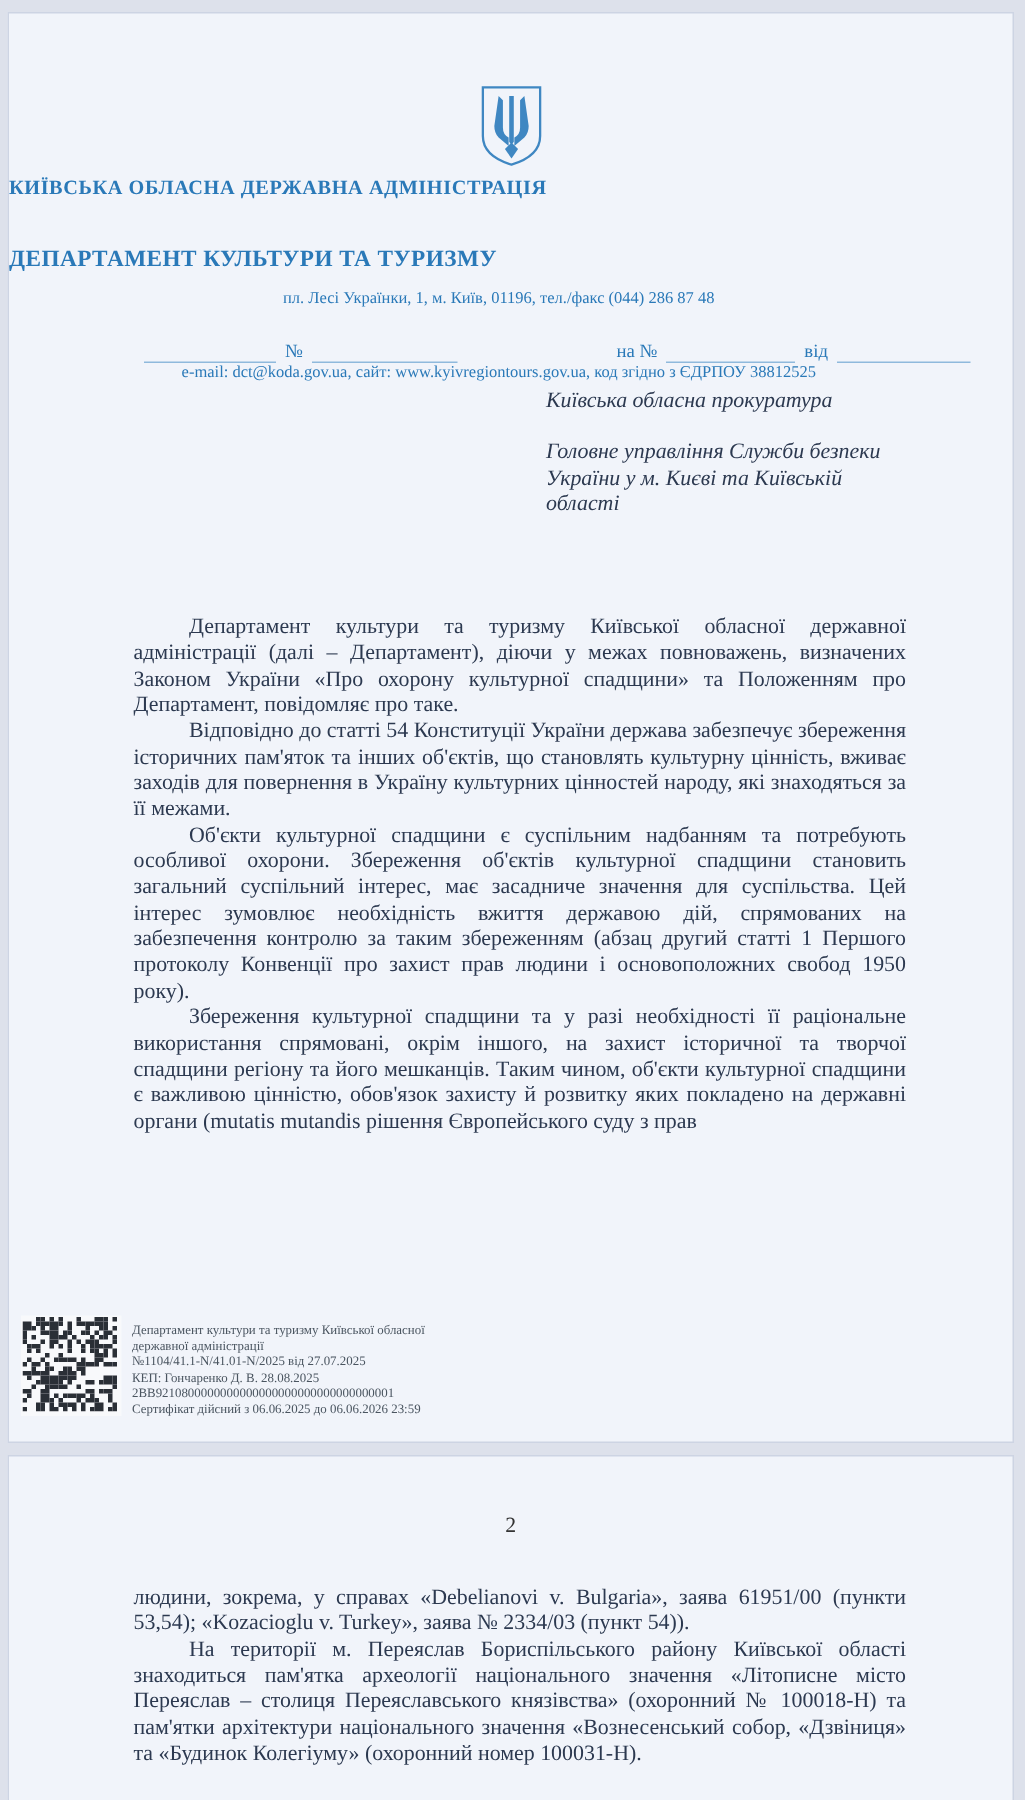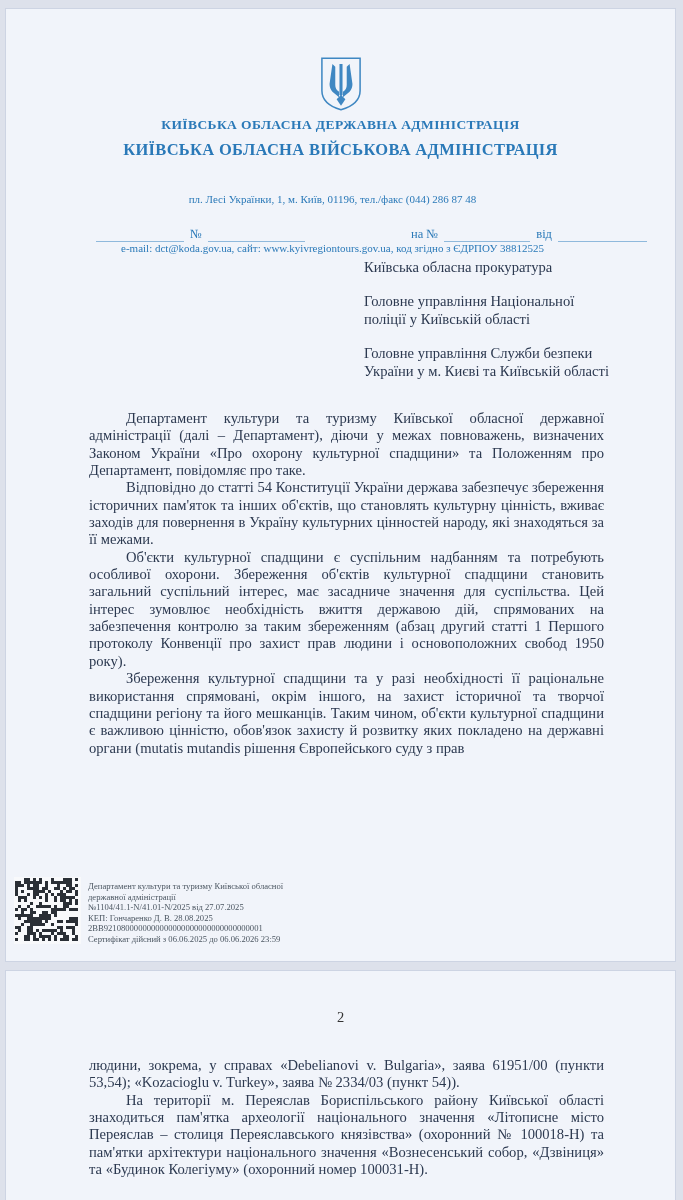--- a/index.html
+++ b/index.html
@@ -14,21 +14,21 @@
     position:absolute;left:5px;width:671px;
     background:#f1f4fa;
     border:1px solid #cdd4e3;
     box-sizing:border-box;
   }
   .page1{top:8px;height:954px;}
   .page2{top:970px;height:320px;}
 
   
   .emblem{position:absolute;top:47px;left:50%;transform:translateX(-50%);}
-  .org{position:absolute;left:0;right:0;text-align:center;color:#2a79b8;font-weight:bold;}
+  .org{position:absolute;left:0;right:0;text-align:left;color:#2a79b8;font-weight:bold;}
   .org1{top:108px;font-size:13.5px;letter-spacing:.4px;}
   .org2{top:131px;font-size:16.5px;letter-spacing:.3px;}
   .org3{top:155px;font-size:15.5px;letter-spacing:.3px;}
   .addr{position:absolute;left:0;right:16px;text-align:center;color:#2a79b8;font-size:11px;}
   .addr1{top:184px;}
   .addr2{top:197px;margin-top:36px;}
 
   .ref-line{
     position:absolute;top:218px;left:90px;right:28px;
     display:flex;align-items:flex-end;
@@ -40,21 +40,21 @@
   .u3{width:86px;}
   .u4{flex:1;}
   .ref-label{margin:0 6px;}
   .ref-gap{width:100px;}
 
   
   .recipients{
     position:absolute;left:358px;top:250px;width:245px;
     color:#2c3950;font-size:14.6px;line-height:17.4px;
   }
-  .recipients .rcpt{margin:0 0 17px 0;}
+  .recipients .rcpt{margin:0 0 17px 0;font-style:italic;}
 
   
   .bodytext{
     position:absolute;left:83px;width:515px;
     color:#2c3950;font-size:14.6px;line-height:17.35px;
     text-align:justify;
   }
   .body1{top:401px;}
   .body2{top:86px;}
   .bodytext p{margin:0;text-indent:37px;}
@@ -89,39 +89,38 @@
       <g fill="#3f87c2">
         <path d="M13 8 l3 3 v19 q0 5 4 7 v6 l-7 -6 q-3 -3 -3 -8 z"></path>
         <path d="M31 8 l-3 3 v19 q0 5 -4 7 v6 l7 -6 q3 -3 3 -8 z"></path>
         <path d="M20.4 8 h3.2 v32 l-1.6 2.2 l-1.6 -2.2 z"></path>
         <path d="M22 40.5 l4.6 4.6 l-4.6 6.6 l-4.6 -6.6 z"></path>
       </g>
     </svg>
   </div>
 
   <div class="org org1">КИЇВСЬКА ОБЛАСНА ДЕРЖАВНА АДМІНІСТРАЦІЯ</div>
-  <div class="org org2">КИЇВСЬКА ОБЛАСНА ВІЙСЬКОВА АДМІНІСТРАЦІЯ</div>
+  <div class="org org3">ДЕПАРТАМЕНТ КУЛЬТУРИ ТА ТУРИЗМУ</div>
 
   <div class="addr addr1">пл. Лесі Українки, 1, м. Київ, 01196, тел./факс (044) 286 87 48</div>
   <div class="addr addr2">e-mail: dct@koda.gov.ua, сайт: www.kyivregiontours.gov.ua, код згідно з ЄДРПОУ 38812525</div>
 
   <div class="ref-line">
     <span class="uline u1"></span>
     <span class="ref-label">№</span>
     <span class="uline u2"></span>
     <span class="ref-gap"></span>
     <span class="ref-label">на №</span>
     <span class="uline u3"></span>
     <span class="ref-label">від</span>
     <span class="uline u4"></span>
   </div>
 
   <div class="recipients">
     <div class="rcpt">Київська обласна прокуратура</div>
-    <div class="rcpt">Головне управління Національної поліції у Київській області</div>
     <div class="rcpt">Головне управління Служби безпеки України у м. Києві та Київській області</div>
   </div>
 
   <div class="bodytext body1">
     <p>Департамент культури та туризму Київської обласної державної адміністрації (далі – Департамент), діючи у межах повноважень, визначених Законом України «Про охорону культурної спадщини» та Положенням про Департамент, повідомляє про таке.</p>
     <p>Відповідно до статті 54 Конституції України держава забезпечує збереження історичних пам'яток та інших об'єктів, що становлять культурну цінність, вживає заходів для повернення в Україну культурних цінностей народу, які знаходяться за її межами.</p>
     <p>Об'єкти культурної спадщини є суспільним надбанням та потребують особливої охорони. Збереження об'єктів культурної спадщини становить загальний суспільний інтерес, має засадниче значення для суспільства. Цей інтерес зумовлює необхідність вжиття державою дій, спрямованих на забезпечення контролю за таким збереженням (абзац другий статті 1 Першого протоколу Конвенції про захист прав людини і основоположних свобод 1950 року).</p>
     <p>Збереження культурної спадщини та у разі необхідності її раціональне використання спрямовані, окрім іншого, на захист історичної та творчої спадщини регіону та його мешканців. Таким чином, об'єкти культурної спадщини є важливою цінністю, обов'язок захисту й розвитку яких покладено на державні органи (mutatis mutandis рішення Європейського суду з прав</p>
   </div>
 

